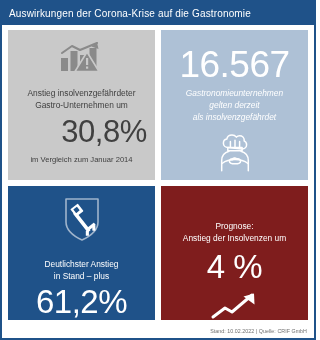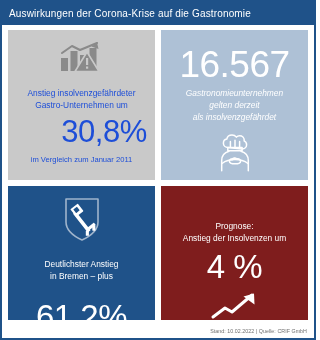--- a/index.html
+++ b/index.html
@@ -57,21 +57,21 @@
 
   .panel {
     position: relative;
     box-sizing: border-box;
     display: flex;
     flex-direction: column;
     align-items: center;
     overflow: hidden;
   }
 
-  .p-gray   { background: #c9c9c9; color: #1d4ed8; }
+  .p-gray   { background: #c9c9c9; color: #404040; }
   .p-lblue  { background: #aec1d6; color: #ffffff; }
   .p-dblue  { background: #1f5289; color: #ffffff; }
   .p-orange { background: #7f1d1d; color: #ffffff; }
 
   .caption {
     font-size: 8.4px;
     line-height: 12px;
     text-align: center;
     white-space: pre-line;
   }
@@ -102,21 +102,21 @@
   .panel1-sub  { margin-top: 5px; }
 
   
   .panel2-num  { margin-top: 16px; font-size: 37px; line-height: 38px; letter-spacing: -0.5px; }
   .panel2-cap  { margin-top: 3px; font-style: italic; }
   .panel2-icon { margin-top: 10px; }
 
   
   .panel3-icon { margin-top: 11px; }
   .panel3-cap  { margin-top: 12px; }
-  .panel3-num  { margin-top: 17px; }
+  .panel3-num  { margin-top: 2px; }
 
   
   .panel4-cap  { margin-top: 34px; }
   .panel4-num  { margin-top: 5px; }
   .panel4-icon { margin-top: 8px; }
 
   
   .footer {
     position: absolute;
     right: 7px;
@@ -152,21 +152,21 @@
           </g>
           <polygon points="38,0.5 39.5,7 32.5,4.5" fill="#8a8a8a"></polygon>
           <polygon points="28,10 40,29.5 16,29.5" fill="#8a8a8a" stroke="#c9c9c9" stroke-width="1.6" stroke-linejoin="round"></polygon>
           <rect x="27" y="16" width="2.2" height="7" fill="#c9c9c9"></rect>
           <rect x="27" y="24.5" width="2.2" height="2.2" fill="#c9c9c9"></rect>
         </svg>
       </div>
       <div class="caption panel1-cap">Anstieg insolvenzgefährdeter
 Gastro-Unternehmen um</div>
       <div class="bignum panel1-num">30,8%</div>
-      <div class="subcaption panel1-sub">im Vergleich zum Januar 2011</div>
+      <div class="subcaption panel1-sub">im Vergleich zum Januar 2014</div>
     </div>
 
     <div class="panel p-lblue">
       <div class="bignum-lg panel2-num">16.567</div>
       <div class="caption panel2-cap">Gastronomieunternehmen
 gelten derzeit
 als insolvenzgefährdet</div>
       <div class="panel2-icon">
         <svg width="42" height="40" viewBox="0 0 42 40" aria-hidden="true">
           <g fill="none" stroke="#ffffff" stroke-width="1.5" stroke-linecap="round" stroke-linejoin="round">
@@ -190,21 +190,21 @@
             <rect x="16" y="13" width="3.6" height="24" rx="0.4" transform="rotate(-38 17.8 25)"></rect>
             <rect x="8.2" y="8.5" width="9.4" height="9.4" rx="0.6" transform="rotate(-38 12.9 13.2)"></rect>
             <rect x="10.2" y="10.6" width="4.6" height="4.6" rx="0.4" transform="rotate(-38 12.5 12.9)" fill="#1f5289"></rect>
             <rect x="22.3" y="28.2" width="9.6" height="3.1" rx="0.4" transform="rotate(-38 27.1 29.7)"></rect>
             <rect x="21.8" y="33.6" width="3.1" height="5.2" rx="0.4"></rect>
             <rect x="28.3" y="28.5" width="3.1" height="5.2" rx="0.4"></rect>
           </g>
         </svg>
       </div>
       <div class="caption panel3-cap">Deutlichster Anstieg
-in Bremen – plus</div>
+in Stand – plus</div>
       <div class="bignum-lg panel3-num">61,2%</div>
     </div>
 
     <div class="panel p-orange">
       <div class="caption panel4-cap">Prognose:
 Anstieg der Insolvenzen um</div>
       <div class="bignum-lg panel4-num">4 %</div>
       <div class="panel4-icon">
         <svg width="50" height="28" viewBox="0 0 50 28" aria-hidden="true">
           <g fill="none" stroke="#ffffff" stroke-width="3" stroke-linecap="round" stroke-linejoin="round">

